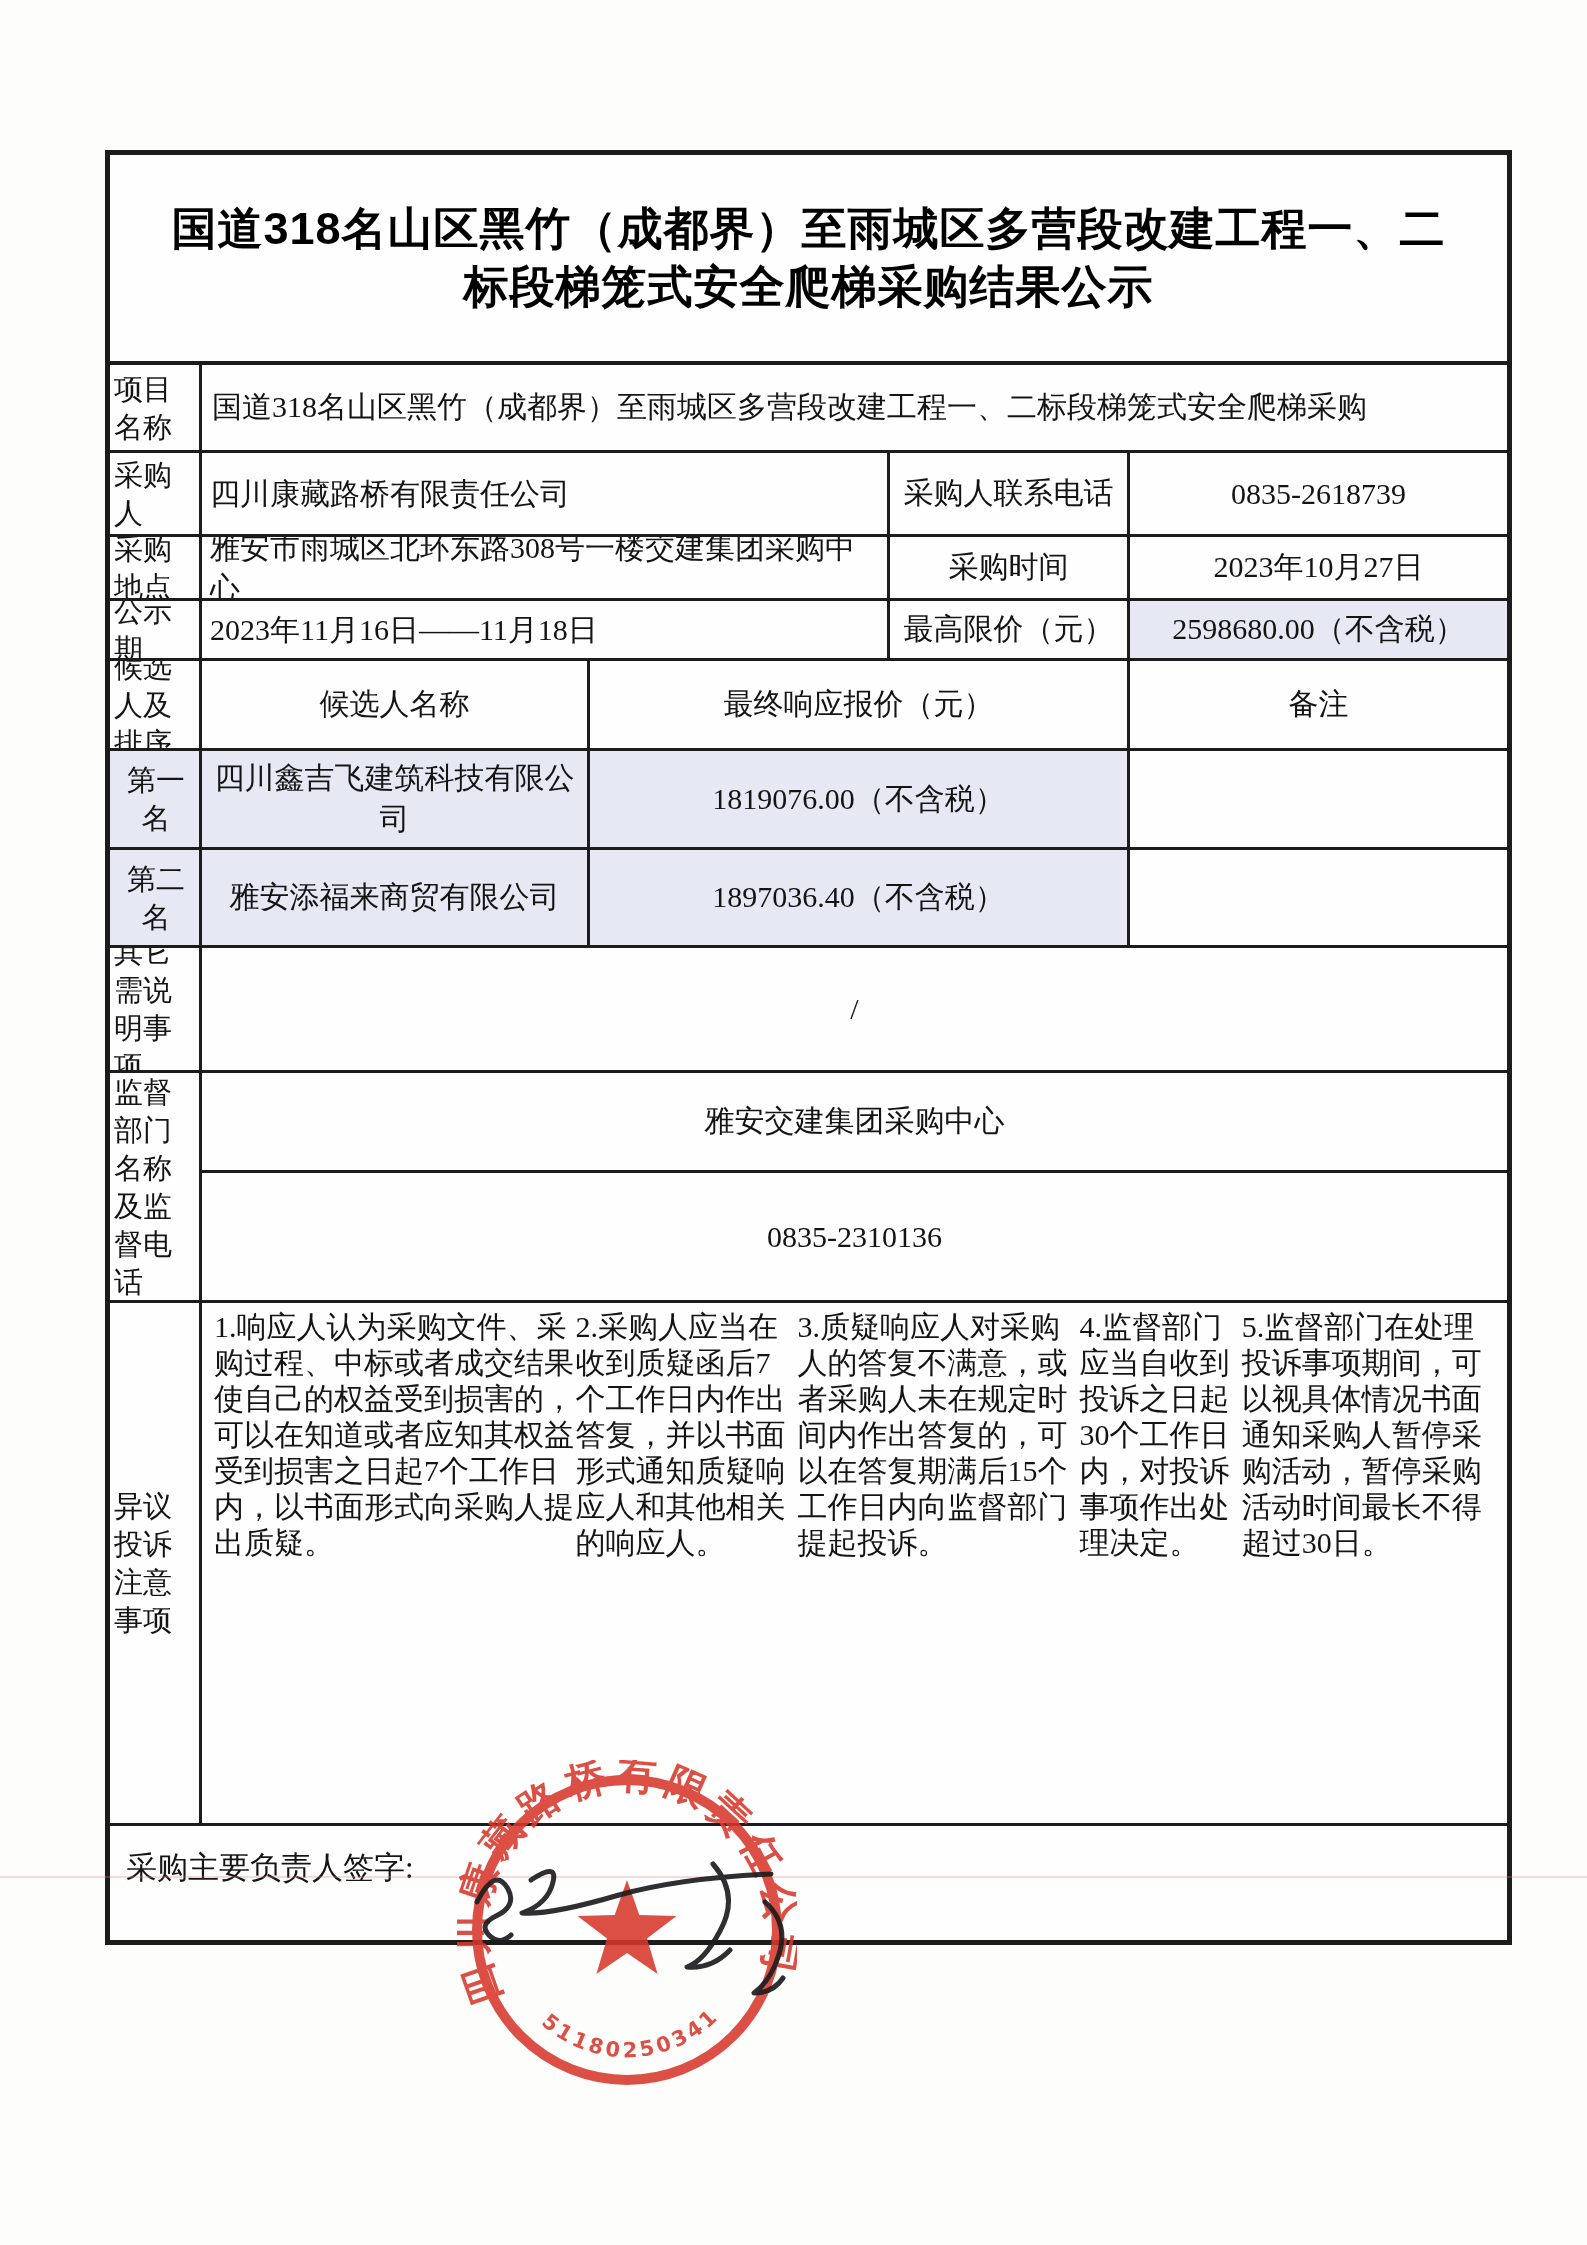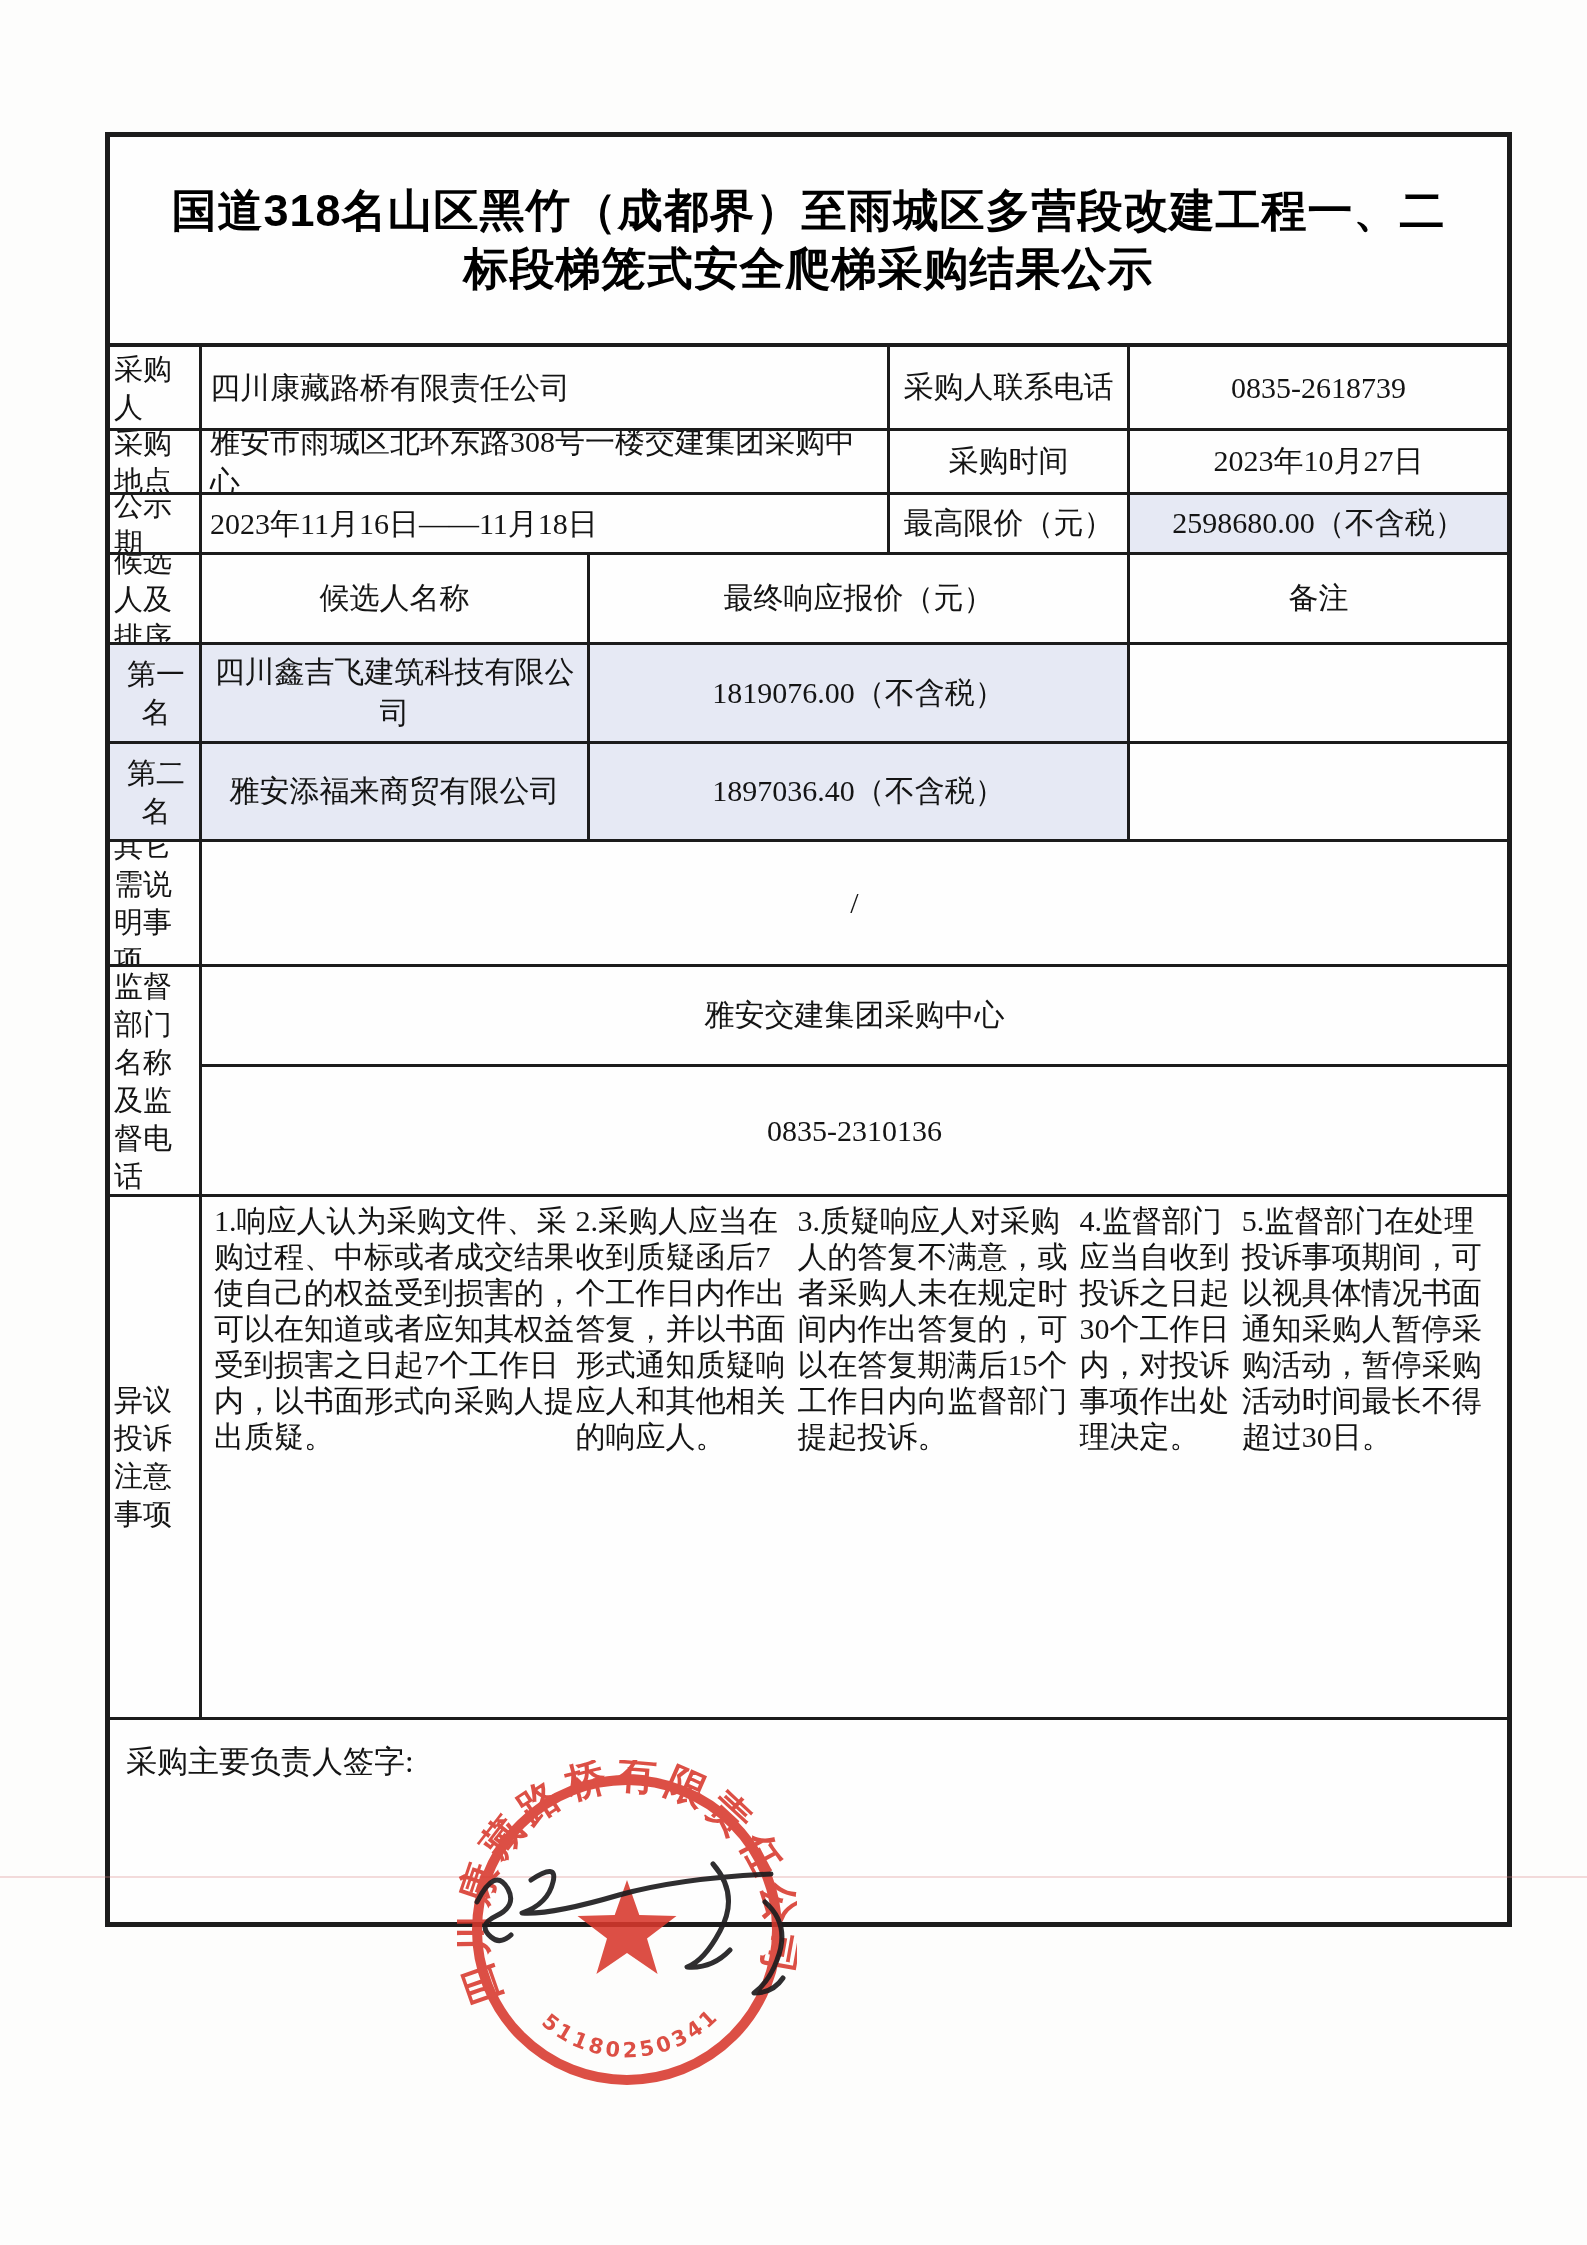--- a/index.html
+++ b/index.html
@@ -4,21 +4,21 @@
 <style>
   * { margin:0; padding:0; box-sizing:border-box; }
   html,body { background:#ffffff; }
   .page {
     position:relative; width:1587px; height:2245px;
     background:#fdfdfc; overflow:hidden;
     font-family:"Liberation Serif","DejaVu Serif",serif;
     color:#141414;
   }
   .doc-table {
-    position:absolute; left:105px; top:132px; width:1407px; height:1795px;
+    position:absolute; left:105px; top:150px; width:1407px; height:1795px;
     border:5px solid #1c1c1c; display:flex; flex-direction:column;
     background:#fefefe;
   }
   .row { display:flex; border-bottom:3px solid #1c1c1c; flex:0 0 auto; }
   .row.last { border-bottom:none; }
   .cell { border-right:3px solid #1c1c1c; display:flex; align-items:center; overflow:hidden; }
   .cell.lastc { border-right:none; }
   .c1 { width:92px; font-size:29px; line-height:38px; padding:2px 1px 2px 4px; }
   .c2 { width:688px; font-size:30px; line-height:40px; padding:4px 8px; }
   .c3 { width:240px; font-size:30px; justify-content:center; text-align:center; padding:2px 2px; }
@@ -66,20 +66,24 @@
 
   <div class="doc-table">
 
     <div class="row title-row">
       <div class="title-box">
         <div>国道318名山区黑竹（成都界）至雨城区多营段改建工程一、二</div>
         <div>标段梯笼式安全爬梯采购结果公示</div>
       </div>
     </div>
 
+    <div class="row r-project">
+      <div class="cell c1">项目名称</div>
+      <div class="cell cwide lastc">国道318名山区黑竹（成都界）至雨城区多营段改建工程一、二标段梯笼式安全爬梯采购</div>
+    </div>
 
     <div class="row r-purchaser">
       <div class="cell c1">采购人</div>
       <div class="cell c2">四川康藏路桥有限责任公司</div>
       <div class="cell c3">采购人联系电话</div>
       <div class="cell c4 lastc">0835-2618739</div>
     </div>
 
     <div class="row r-location">
       <div class="cell c1">采购地点</div>

